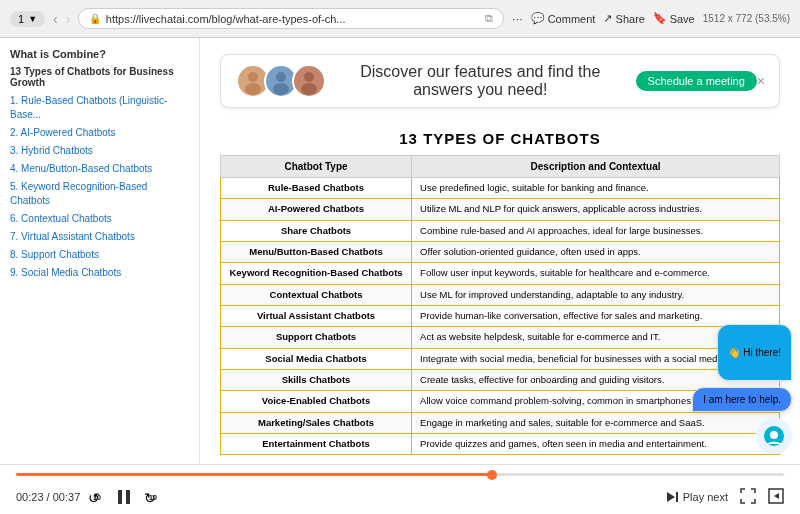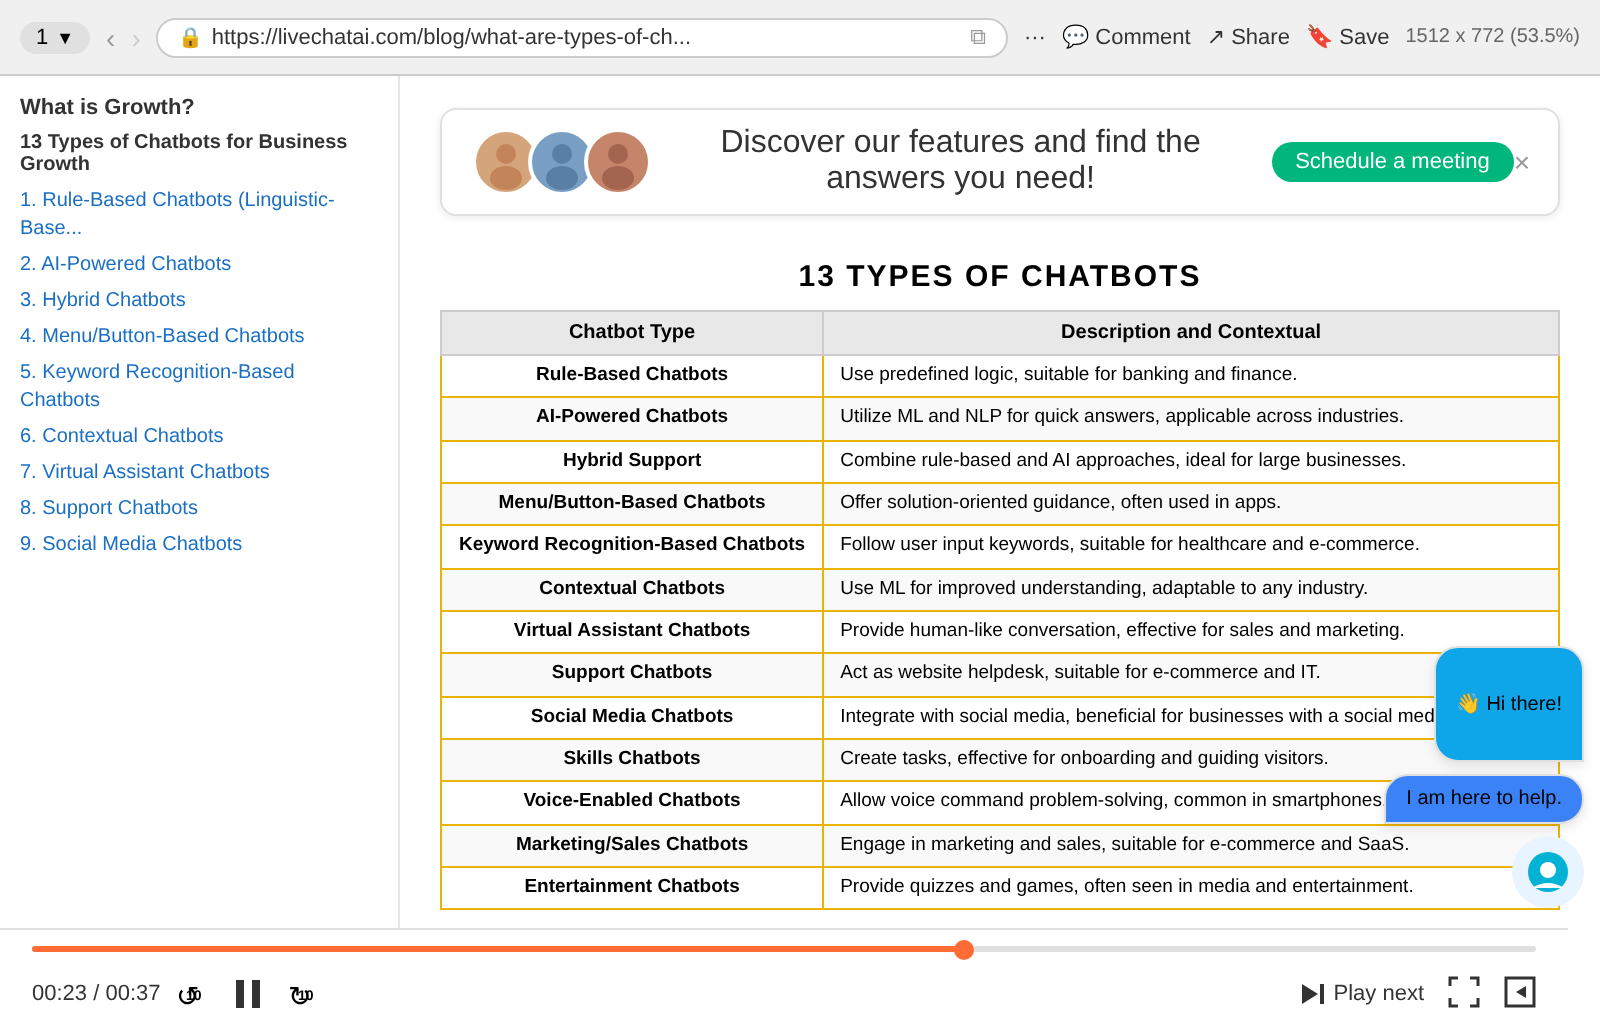--- a/index.html
+++ b/index.html
@@ -202,21 +202,21 @@
       align-items: center;
       justify-content: center;
       font-size: 18px;
     }
 
     
     .video-controls {
       position: absolute;
       bottom: 0;
       left: 0;
-      right: 16px;
+      right: 0;
       height: 50px;
       background: #fff;
       border-top: 1px solid #e0e0e0;
       display: flex;
       flex-direction: column;
       padding: 0 16px;
     }
     .progress-bar-container {
       padding: 8px 0 4px 0;
       cursor: pointer;
@@ -323,21 +323,21 @@
   <button class="save-btn">
     <span>🔖</span>
     <span>Save</span>
   </button>
   <span style="font-size:10px;color:#666;white-space:nowrap;">1512 x 772 (53.5%)</span>
 </div>
 
 <div class="main-content">
 
   <div class="sidebar">
-    <div class="sidebar-title">What is Growth?</div>
+    <div class="sidebar-title">What is Combine?</div>
     <div class="sidebar-subtitle">13 Types of Chatbots for Business Growth</div>
     <div class="sidebar-item">1. Rule-Based Chatbots (Linguistic-Base...</div>
     <div class="sidebar-item">2. AI-Powered Chatbots</div>
     <div class="sidebar-item">3. Hybrid Chatbots</div>
     <div class="sidebar-item">4. Menu/Button-Based Chatbots</div>
     <div class="sidebar-item">5. Keyword Recognition-Based Chatbots</div>
     <div class="sidebar-item">6. Contextual Chatbots</div>
     <div class="sidebar-item">7. Virtual Assistant Chatbots</div>
     <div class="sidebar-item">8. Support Chatbots</div>
     <div class="sidebar-item">9. Social Media Chatbots</div>
@@ -376,21 +376,21 @@
       <tbody id="table-body">
       <tr>
             <td>Rule-Based Chatbots</td>
             <td>Use predefined logic, suitable for banking and finance.</td>
           </tr>
           <tr>
             <td>AI-Powered Chatbots</td>
             <td>Utilize ML and NLP for quick answers, applicable across industries.</td>
           </tr>
           <tr>
-            <td>Hybrid Support</td>
+            <td>Share Chatbots</td>
             <td>Combine rule-based and AI approaches, ideal for large businesses.</td>
           </tr>
           <tr>
             <td>Menu/Button-Based Chatbots</td>
             <td>Offer solution-oriented guidance, often used in apps.</td>
           </tr>
           <tr>
             <td>Keyword Recognition-Based Chatbots</td>
             <td>Follow user input keywords, suitable for healthcare and e-commerce.</td>
           </tr>

